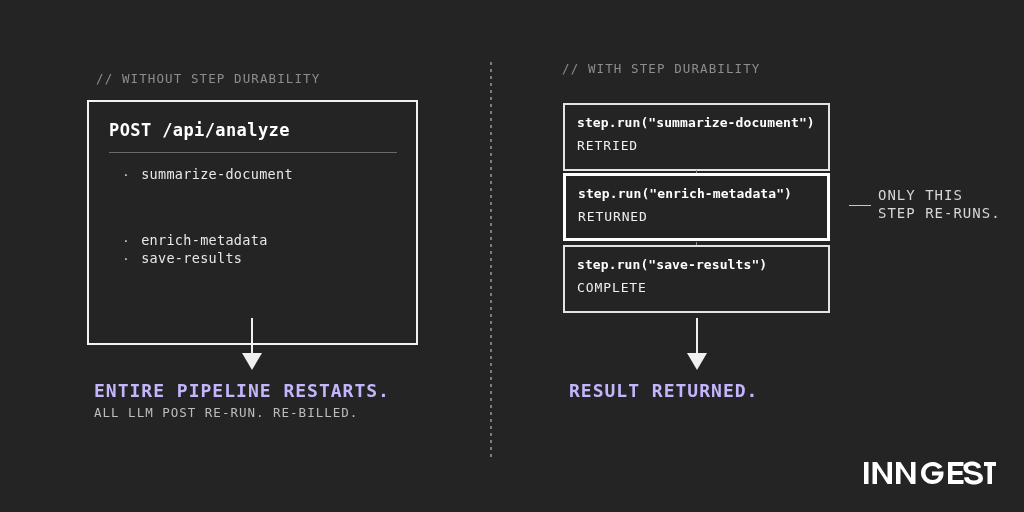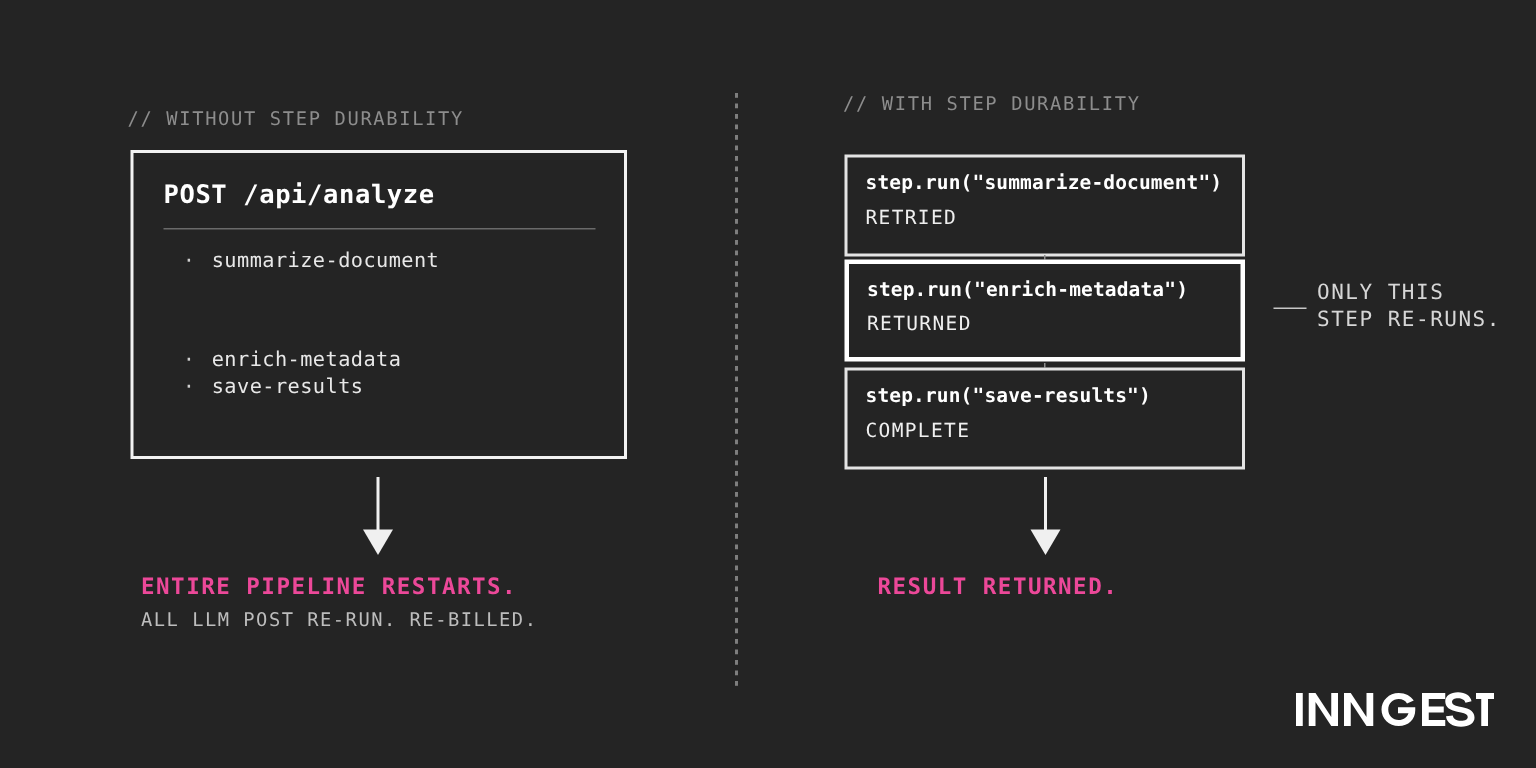--- a/index.html
+++ b/index.html
@@ -16,26 +16,26 @@
     position:absolute; left:490px; top:62px; width:2px; height:398px;
     background-image:linear-gradient(#7e7e7e 50%, rgba(0,0,0,0) 0%);
     background-size:2px 7px; background-repeat:repeat-y;
   }
 
   
   .comment {
     position:absolute; font-size:12.5px; letter-spacing:1.1px;
     color:#8d8d8d; white-space:nowrap;
   }
-  #comment-left  { left:85px;  top:71px; }
+  #comment-left  { left:96px;  top:71px; }
   #comment-right { left:562px; top:61px; }
 
   
   #monolith-card {
-    position:absolute; left:87px; top:100px; width:331px; height:206px;
+    position:absolute; left:87px; top:100px; width:331px; height:245px;
     border:2px solid #f2f2f2; background:#242424;
   }
   #monolith-title {
     position:absolute; left:20px; top:18px;
     font-size:17px; font-weight:bold; color:#ffffff; letter-spacing:0.4px;
     white-space:nowrap;
   }
   #monolith-rule {
     position:absolute; left:20px; top:50px; width:288px; height:1px;
     background:#6a6a6a;
@@ -95,23 +95,23 @@
     position:absolute; left:1px; top:35px;
     width:0; height:0;
     border-left:10px solid transparent;
     border-right:10px solid transparent;
     border-top:17px solid #f0f0f0;
   }
 
   
   .caption { position:absolute; white-space:nowrap; }
   #caption-left  { left:94px;  top:380px; }
-  #caption-right { left:569px; top:380px;margin-left:16px; }
+  #caption-right { left:569px; top:380px; }
   .caption-head {
-    font-size:15px; font-weight:bold; color:#ec4899;
+    font-size:18px; font-weight:bold; color:#c4b5fd;
     letter-spacing:1px; line-height:22px;
   }
   .caption-sub {
     font-size:12.5px; color:#bdbdbd;
     letter-spacing:1px; line-height:22px;
   }
 
   
   #logo {
     position:absolute; right:28px; bottom:24px;

